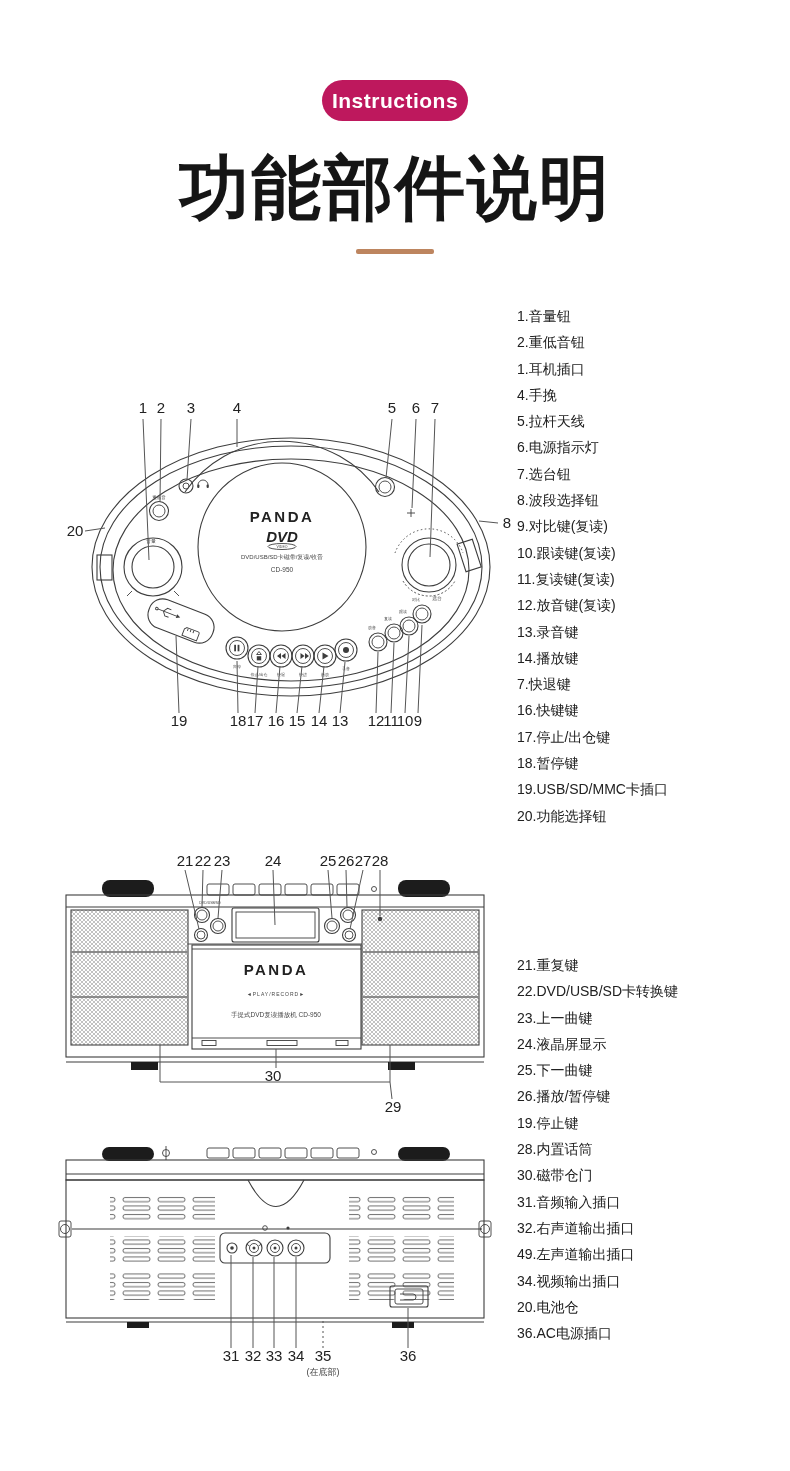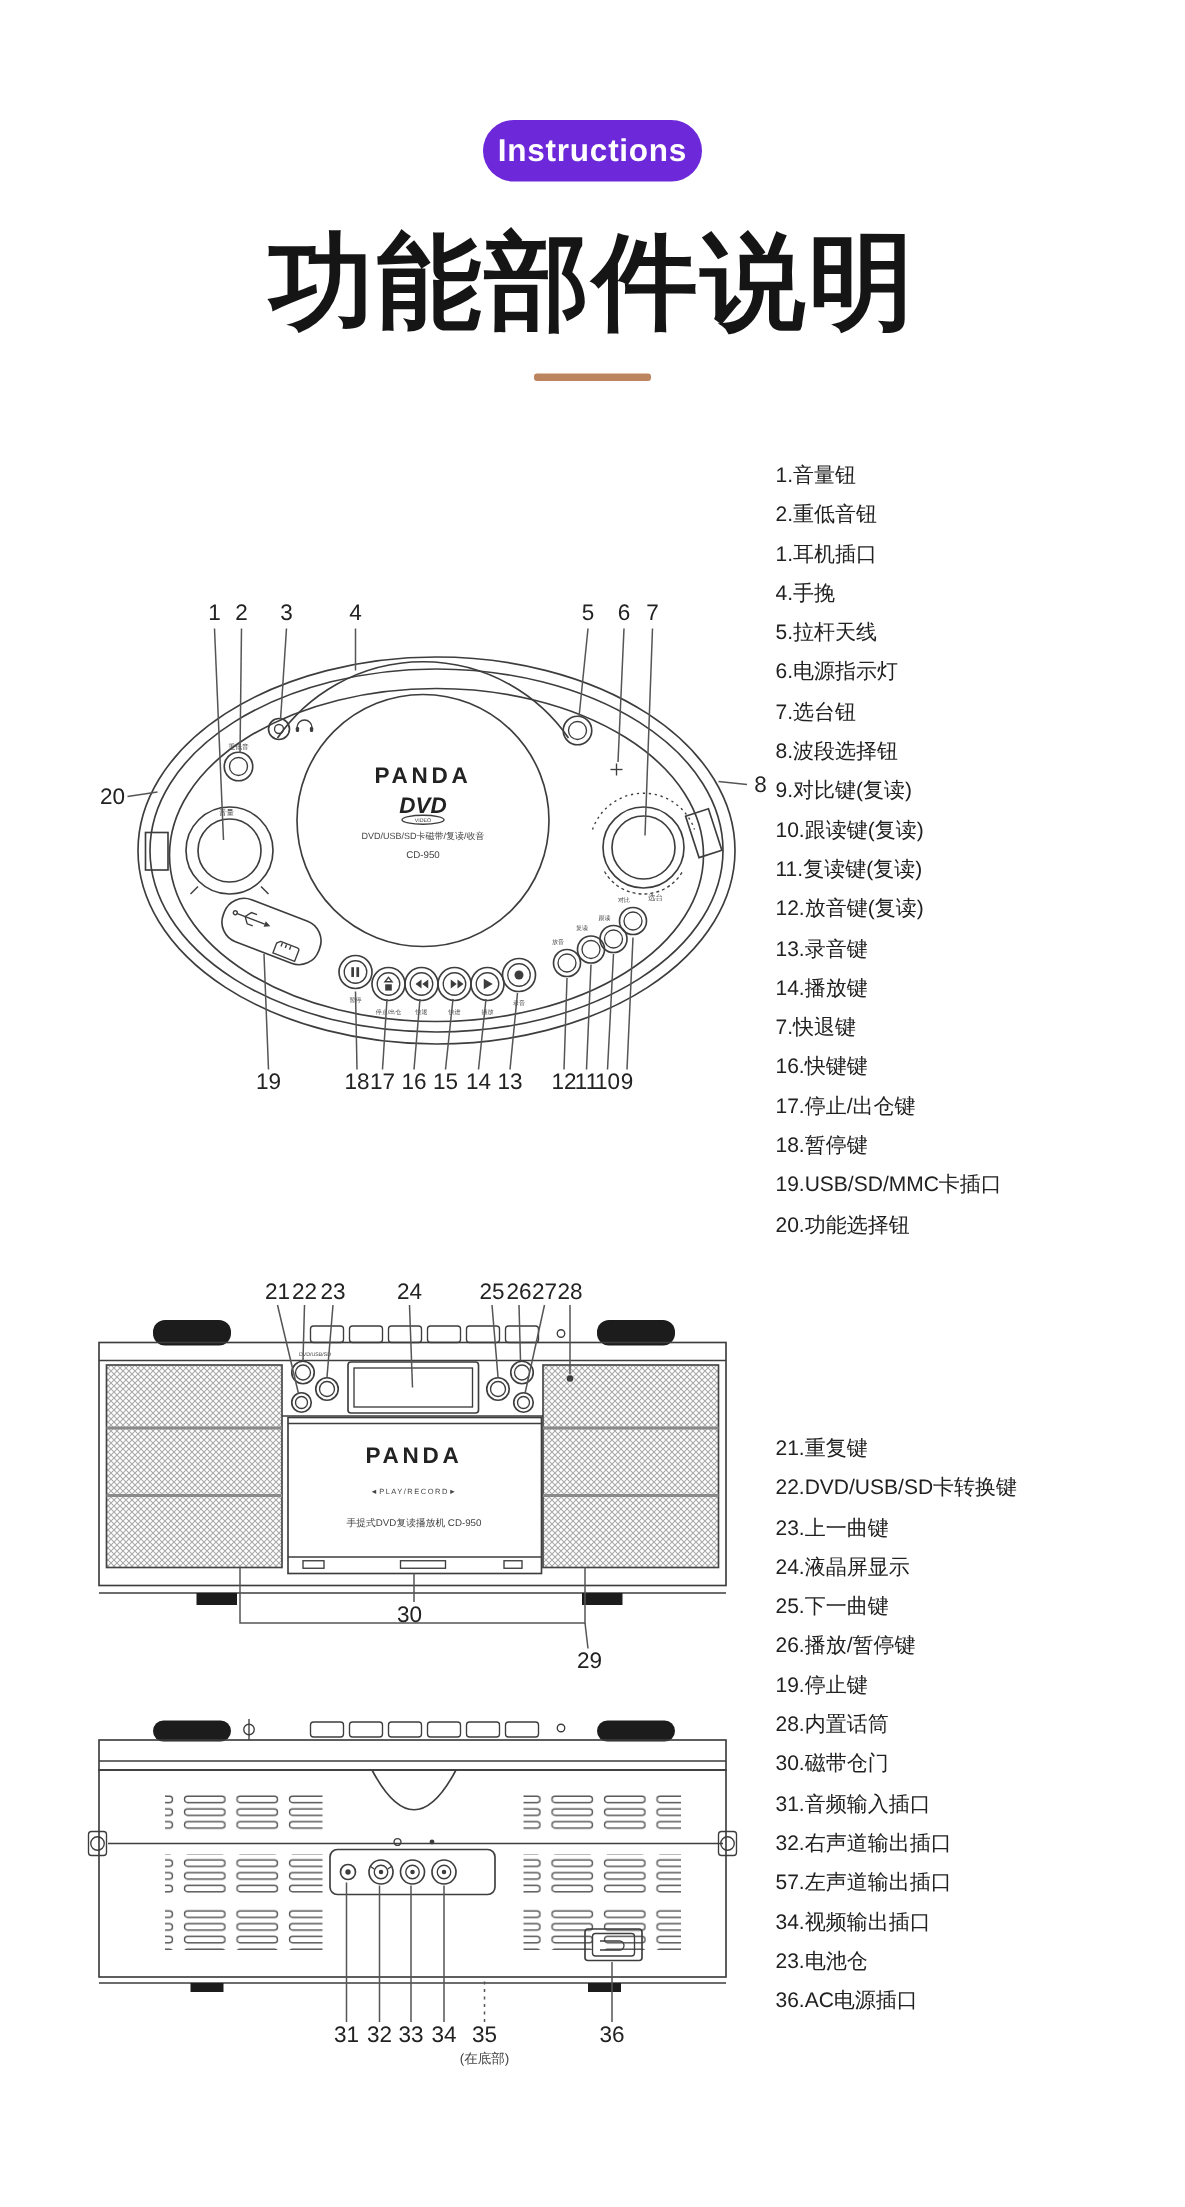--- a/index.html
+++ b/index.html
@@ -1,19 +1,19 @@
 <!DOCTYPE html>
 <html><head>
 <meta charset="utf-8">
 <style>
   html,body{margin:0;padding:0;background:#fff;}
   #page{position:relative;width:790px;height:1471px;background:#fff;overflow:hidden;
         font-family:"Liberation Sans","DejaVu Sans",sans-serif;}
   .abs{position:absolute;}
-  #badge{left:322px;top:80px;width:146px;height:41px;background:#6d28d9;border-radius:21px;
+  #badge{left:322px;top:80px;width:146px;height:41px;background:#be185d;border-radius:21px;
          display:flex;align-items:center;justify-content:center;color:#fff;
          font-size:21px;font-weight:bold;letter-spacing:.5px;}
   #title{left:0;top:145px;width:790px;text-align:center;font-size:70px;line-height:86px;
          font-weight:900;color:#151515;letter-spacing:2px;}
   #title-divider{left:356px;top:249px;width:78px;height:5px;background:#bd855f;border-radius:2px;}
   ul.parts-list{margin:0;padding:0;list-style:none;position:absolute;left:517px;}
   ul.parts-list li{height:26.3px;line-height:26.3px;font-size:14px;color:#212121;white-space:nowrap;}
   #list1{top:303px;}
   #list2{top:952px;}
   svg{position:absolute;overflow:visible;font-family:"Liberation Sans","DejaVu Sans",sans-serif;}
@@ -353,23 +353,23 @@
     <li>22.DVD/USB/SD卡转换键</li>
     <li>23.上一曲键</li>
     <li>24.液晶屏显示</li>
     <li>25.下一曲键</li>
     <li>26.播放/暂停键</li>
     <li>19.停止键</li>
     <li>28.内置话筒</li>
     <li>30.磁带仓门</li>
     <li>31.音频输入插口</li>
     <li>32.右声道输出插口</li>
-    <li>57.左声道输出插口</li>
+    <li>49.左声道输出插口</li>
     <li>34.视频输出插口</li>
-    <li>23.电池仓</li>
+    <li>20.电池仓</li>
     <li>36.AC电源插口</li>
   </ul>
 
   <svg id="svg-rear" width="460" height="270" viewBox="0 0 460 270">
     <defs>
       <pattern id="vents" width="35" height="8.5" patternUnits="userSpaceOnUse">
         <rect x="1" y="1.5" width="27" height="4.2" rx="2" fill="#fff" stroke="#555" stroke-width="0.9"></rect>
       </pattern>
     </defs>
 

